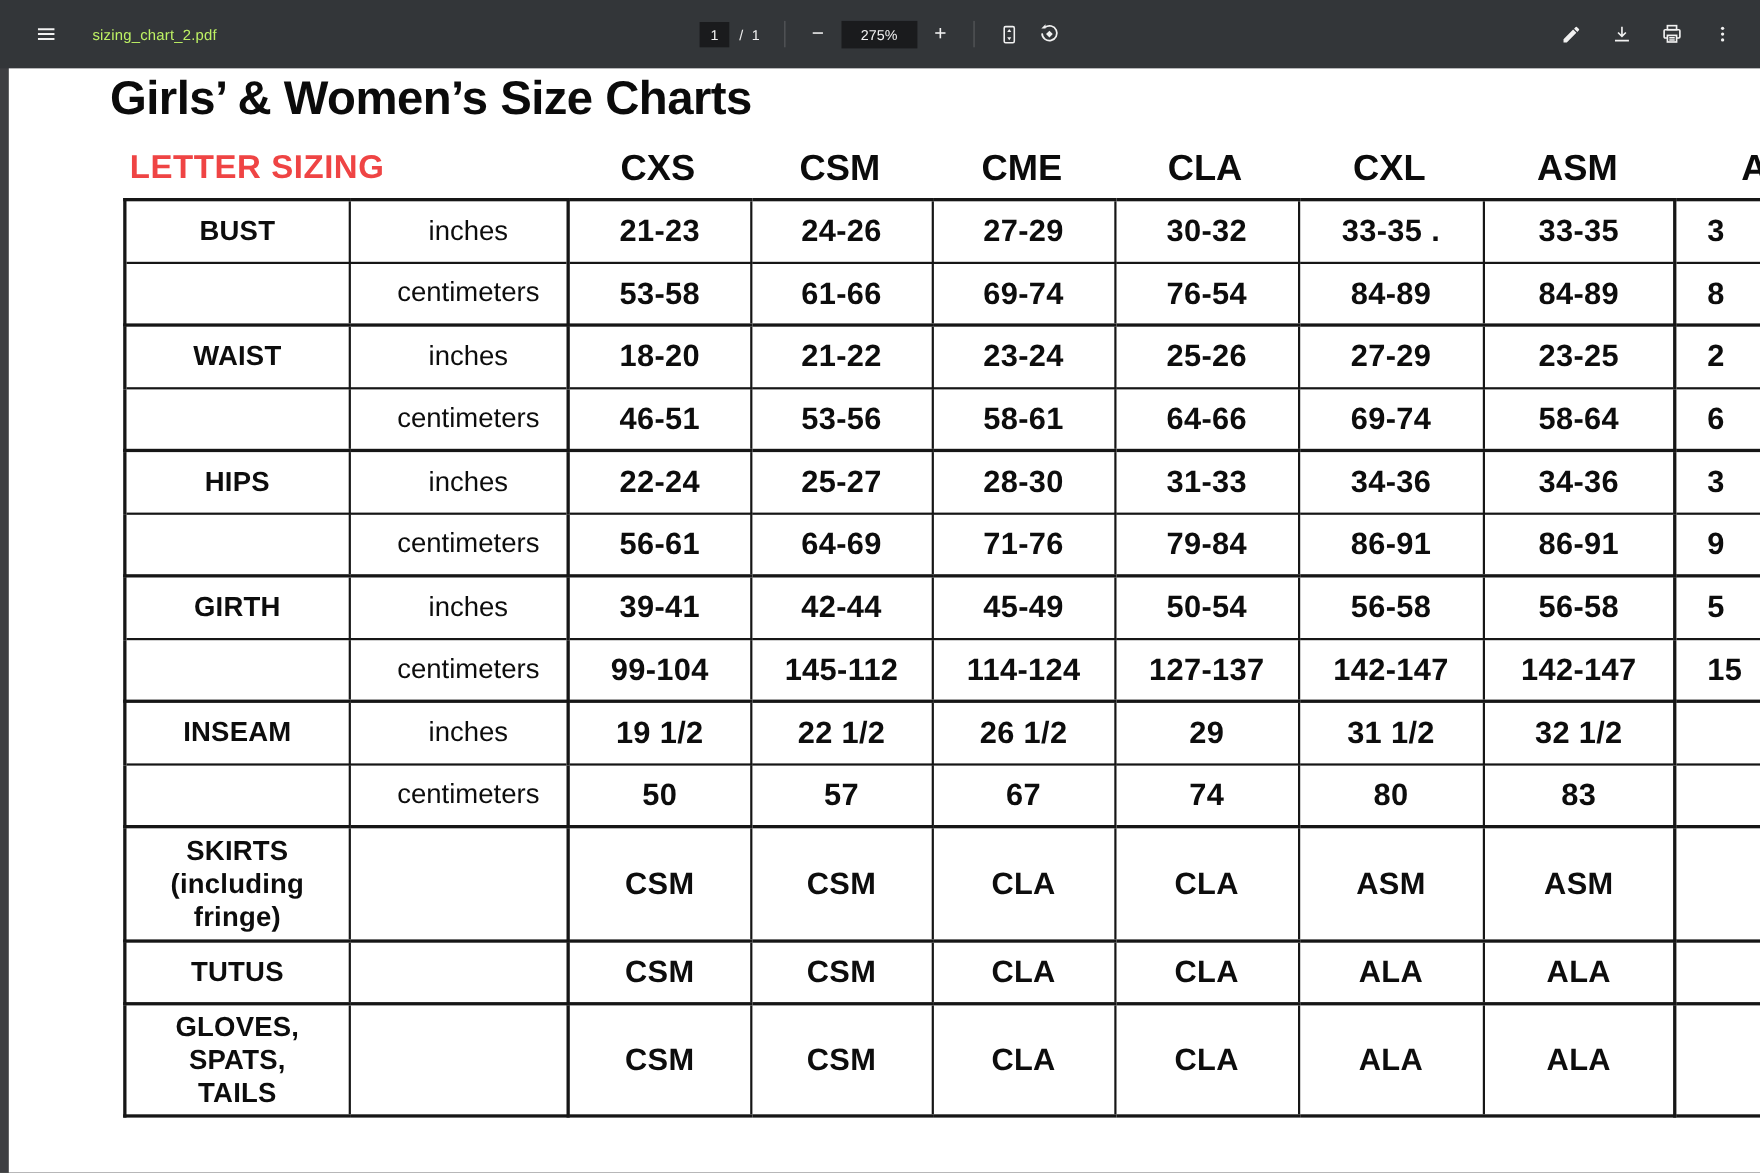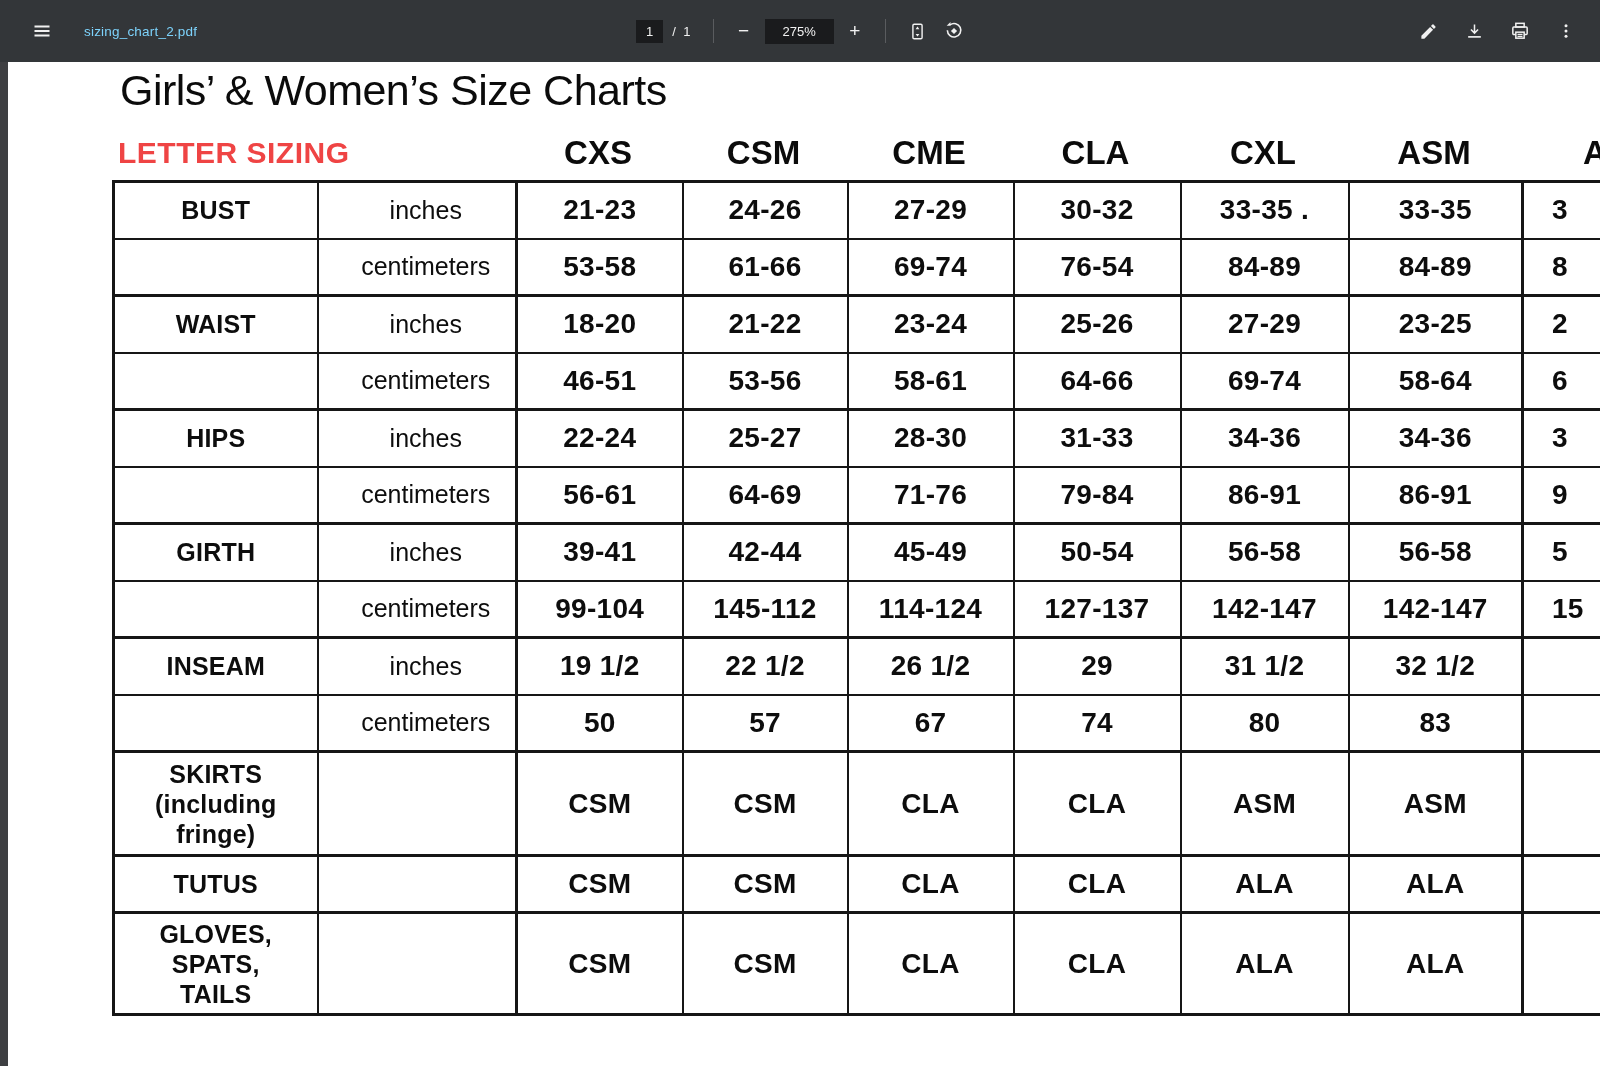--- a/index.html
+++ b/index.html
@@ -8,34 +8,34 @@
 
   
   .toolbar { position:absolute; top:0; left:0; width:1600px; height:62px;
              background:#333639; display:flex; align-items:center; color:#f1f1f1; z-index:5; }
   .tb-left  { flex:1; display:flex; align-items:center; gap:24px; padding-left:24px; }
   .tb-center{ display:flex; align-items:center; }
   .tb-right { flex:1; display:flex; align-items:center; justify-content:flex-end; gap:10px; padding-right:16px; }
   .tb-btn { background:transparent; border:none; color:#f1f1f1; width:36px; height:36px;
             display:flex; align-items:center; justify-content:center; cursor:pointer; border-radius:50%; }
   .tb-btn svg { display:block; }
-  .filename { font-size:13.5px; letter-spacing:.2px; color:#7dd3fc; }
+  .filename { font-size:13.5px; letter-spacing:.2px; color:#bef264; }
   .page-input { width:27px; height:23px; background:#1a1b1d; border:none; color:#f1f1f1;
                 text-align:center; font-size:13px; font-family:"Liberation Sans",sans-serif; }
   .page-count { font-size:13px; margin:0 6px 0 9px; letter-spacing:2px; }
   .tb-sep { width:1px; height:24px; background:#5a5c5f; margin:0 14px; }
   .zoom-box { background:#1a1b1d; color:#f1f1f1; font-size:13px; padding:5px 18px; margin:0 5px; }
   .glyph-btn { font-size:19px; width:32px; height:32px; }
 
   
   .viewer { position:absolute; top:62px; left:0; width:1600px; height:1004px; background:#3e3f42; }
   .page { position:absolute; top:0; left:8px; width:1592px; height:1004px; background:#ffffff;
           overflow:hidden; color:#101010; }
 
-  .doc-title { position:absolute; left:112px; top:4px; font-size:43px; font-weight:normal;
+  .doc-title { position:absolute; left:92px; top:4px; font-size:43px; font-weight:bold;
                letter-spacing:-0.5px; color:#0b0b0b; }
 
   .header-row { position:absolute; left:104px; top:64px; height:54px; display:grid;
                 grid-template-columns:403px 166px 165px 166px 167px 168px 174px 120px;
                 align-items:center; }
   .corner-label { font-size:30px; font-weight:bold; letter-spacing:.5px; padding-left:6px; color:#ef4444; }
   .size-col { font-size:33px; font-weight:bold; text-align:center; color:#0b0b0b; }
   .size-col.partial { text-align:left; padding-left:62px; }
 
   table.size-table { position:absolute; left:104px; top:118px; width:1529px;

